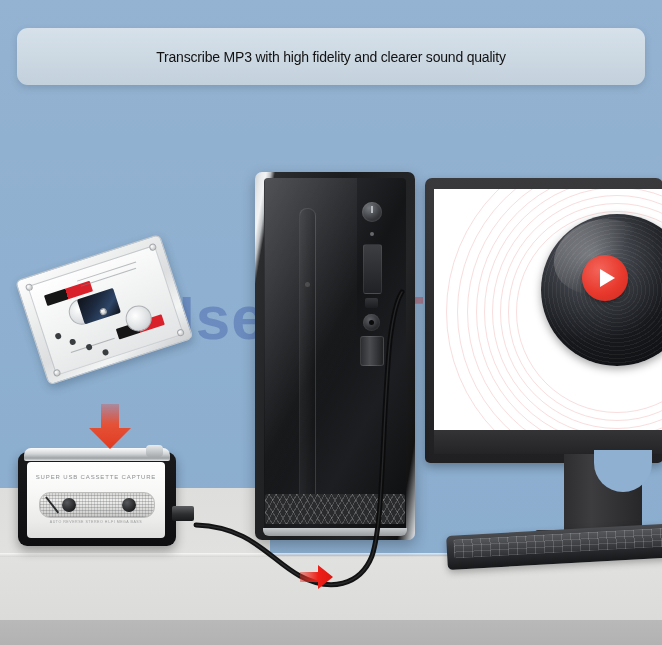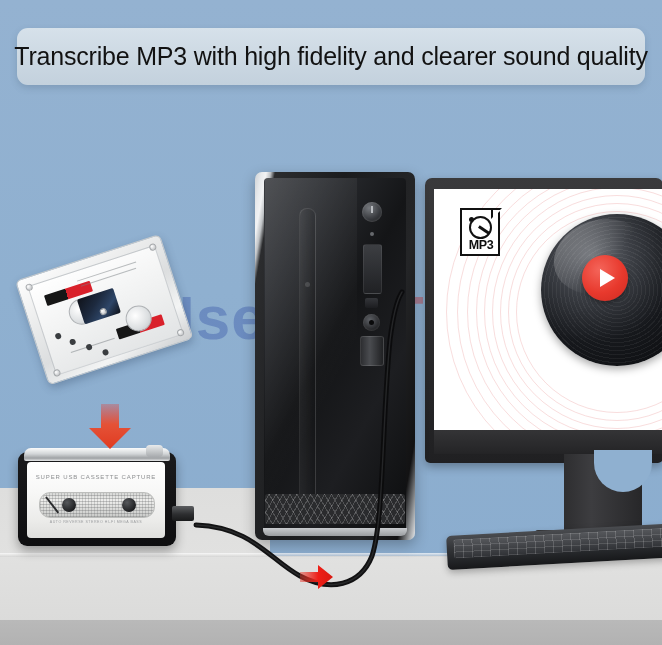--- a/index.html
+++ b/index.html
@@ -44,21 +44,21 @@
 
   
   .banner{
     position:absolute;left:17px;top:28px;width:628px;height:57px;
     border-radius:11px;
     background:linear-gradient(180deg,#d6e1ea 0%,#cdd9e3 48%,#c3d1dd 100%);
     box-shadow:0 3px 7px rgba(60,80,100,.22);
     display:flex;align-items:center;justify-content:center;
   }
   .banner-text{
-    font-size:25px;color:#121212;letter-spacing:-.2px;white-space:nowrap;
+    font-size:14px;color:#121212;letter-spacing:-.2px;white-space:nowrap;
   }
 
   
   .monitor{position:absolute;left:425px;top:178px;width:240px;height:300px;}
   .mon-bezel{
     position:absolute;left:0;top:0;width:238px;height:285px;
     background:linear-gradient(180deg,#3a3a3c 0%,#2b2b2d 50%,#202022 100%);
     border-radius:7px 7px 5px 5px;
     box-shadow:0 4px 10px rgba(0,0,0,.3);
   }
@@ -377,30 +377,20 @@
           <div class="ring" style="left:-30px;top:-30px;width:340px;height:340px;"></div>
         </div>
 
         <div class="vinyl">
           <div class="vinyl-gloss"></div>
         </div>
         <div class="play-btn">
           <div class="play-tri"></div>
         </div>
 
-        <div class="mp3-icon">
-          <div class="mp3-page">
-            <div class="mp3-disc"></div>
-            <div class="mp3-disc-c"></div>
-            <div class="mp3-stick"></div>
-            <div class="mp3-label">MP3</div>
-          </div>
-          <div class="mp3-fold"></div>
-          <div class="mp3-fold2"></div>
-        </div>
 
       </div>
       <div class="mon-chin"></div>
     </div>
     <div class="mon-neck"></div>
     <div class="mon-neck-hole"></div>
     <div class="mon-base"></div>
   </div>
 
   <div class="tower">

